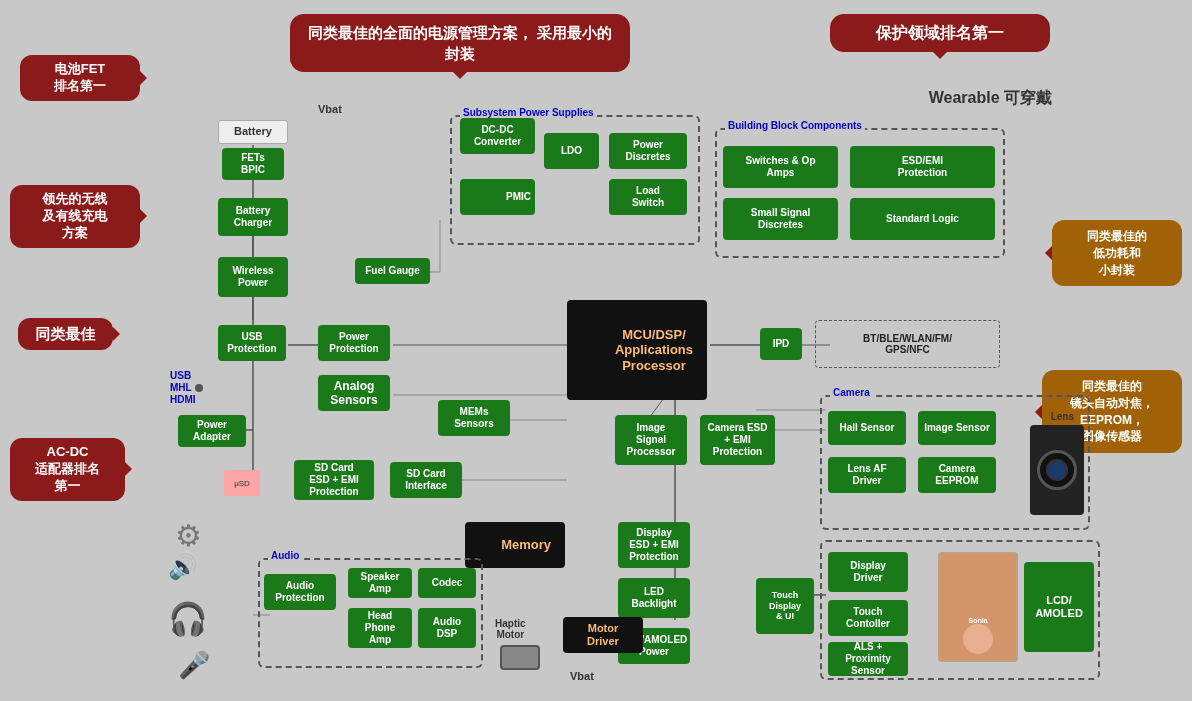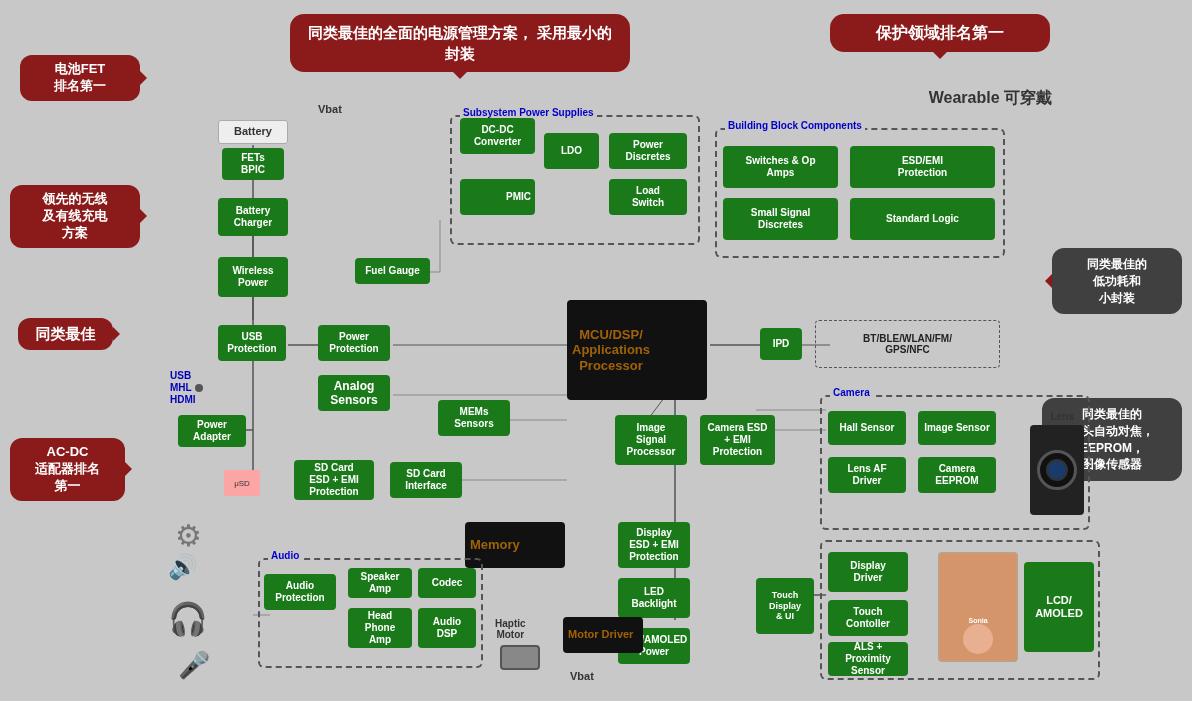--- a/index.html
+++ b/index.html
@@ -49,29 +49,29 @@
       display: flex;
       align-items: center;
       justify-content: center;
       padding: 3px 5px;
       line-height: 1.2;
       position: absolute;
     }
     
     .black-block {
       background: #111;
-      color: #a16207;
+      color: #fdba74;
       border-radius: 4px;
       font-size: 11px;
       font-weight: bold;
       text-align: center;
       display: flex;
       align-items: center;
-      justify-content: flex-start;
-      padding: 3px 5px;
+      justify-content: flex-end;
+      padding: 3px 14px;
       line-height: 1.2;
       position: absolute;
     }
     
     .dashed-box {
       border: 2px dashed #555;
       border-radius: 6px;
       position: absolute;
     }
     .dashed-box-label {
@@ -125,30 +125,29 @@
       content: '';
       position: absolute;
       bottom: -14px;
       left: 50%;
       transform: translateX(-50%);
       border: 7px solid transparent;
       border-top-color: #8B1A1A;
     }
     
     .right-callout {
-      background: #404040;
+      background: #a16207;
       color: white;
       border-radius: 12px;
       padding: 8px 12px;
       font-size: 13px;
       font-weight: bold;
       text-align: center;
       line-height: 1.4;
       position: absolute;
-      margin-top: 28px;
     }
     .right-callout::after {
       content: '';
       position: absolute;
       left: -14px;
       top: 50%;
       transform: translateY(-50%);
       border: 7px solid transparent;
       border-right-color: #8B1A1A;
     }

